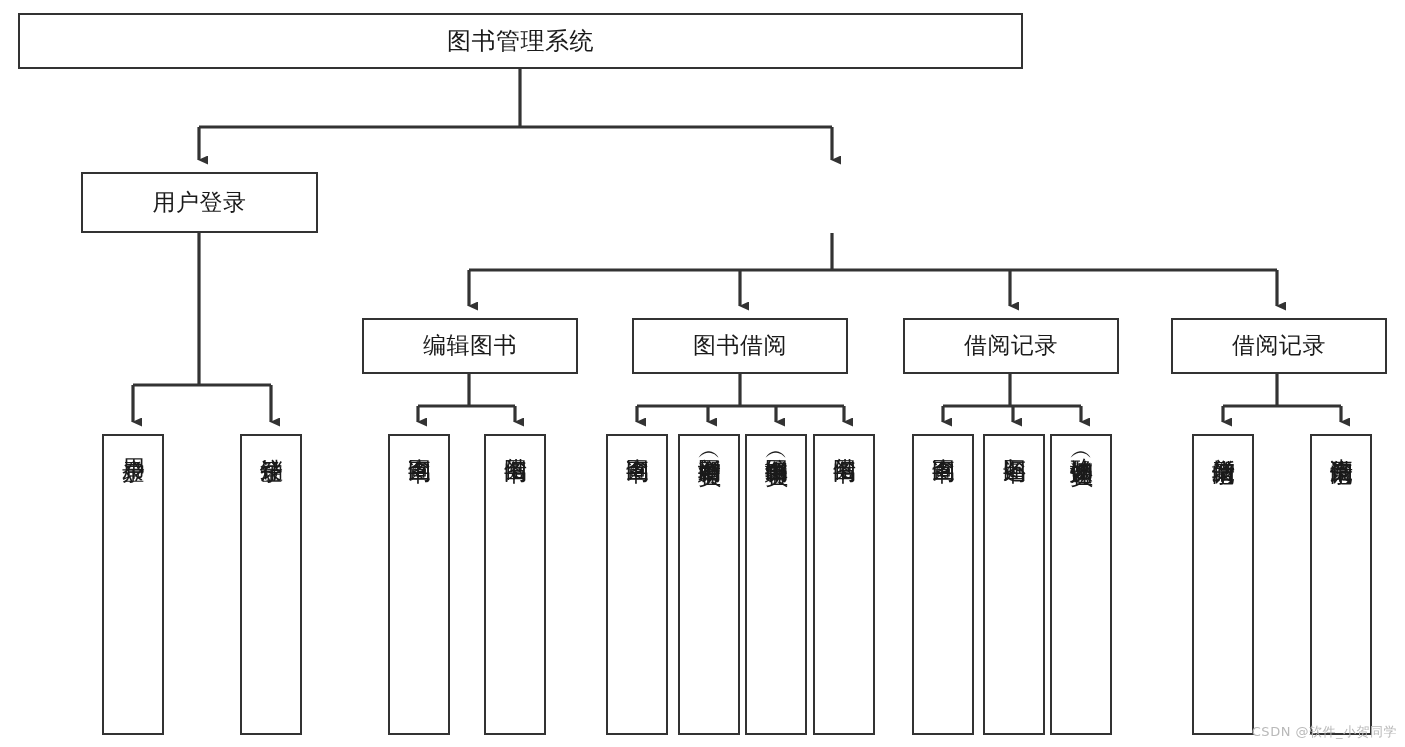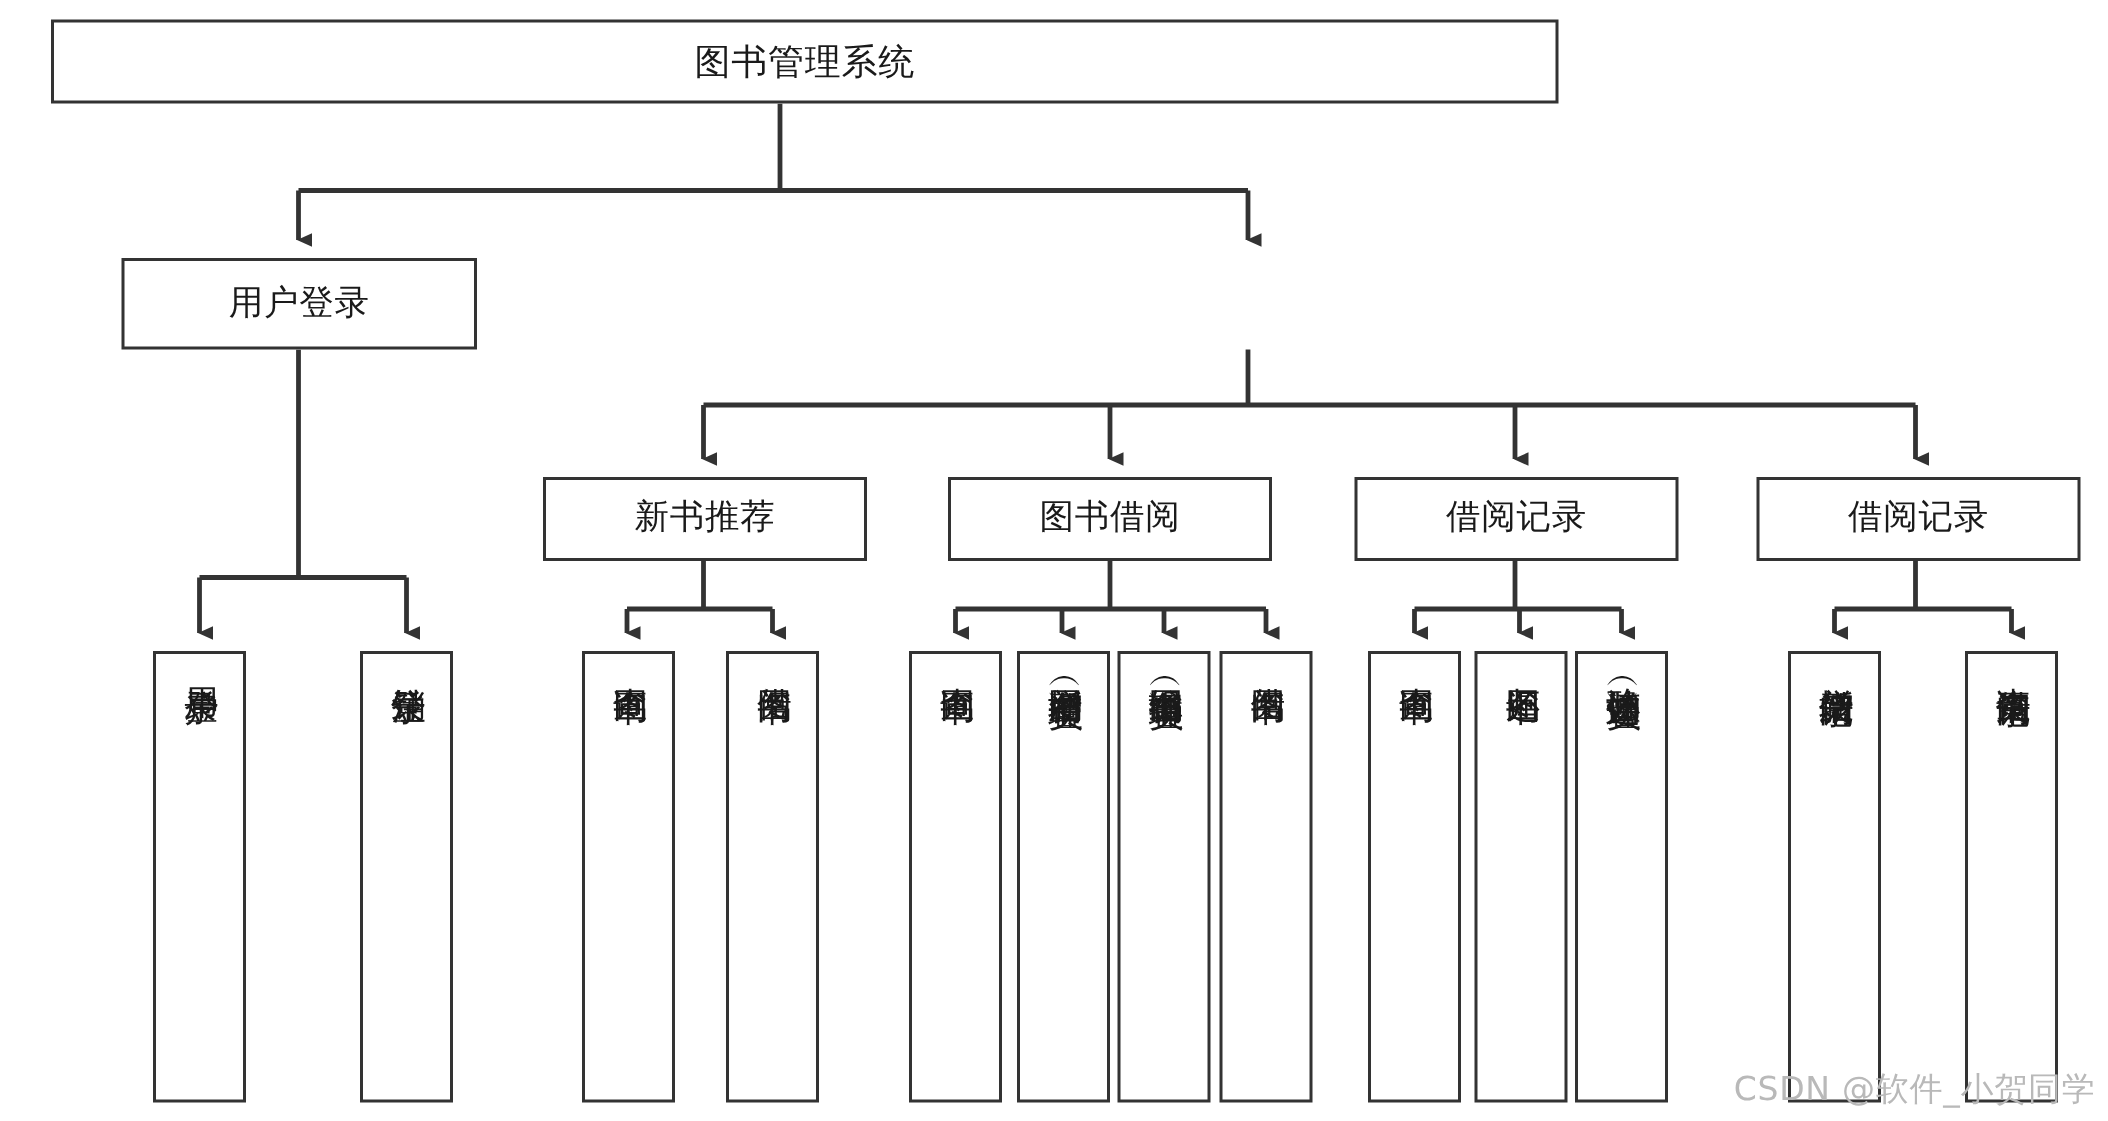--- a/index.html
+++ b/index.html
@@ -57,21 +57,21 @@
     text-orientation: upright;
     font-size: 23px;
     line-height: 1.12;
     letter-spacing: 1px;
     white-space: nowrap;
   }
   .watermark {
     position: absolute;
     right: 8px;
     bottom: 6px;
-    font-size: 22px;
+    font-size: 13px;
     color: #b9b9b9;
     letter-spacing: 0.5px;
     white-space: nowrap;
   }
 </style>
 </head>
 <body>
 
 <div id="canvas">
 
@@ -118,30 +118,30 @@
       <path d="M1013,406 L1013,422" marker-end="url(#arrow)"></path>
       <path d="M1081,406 L1081,422" marker-end="url(#arrow)"></path>
 
       <path d="M1277,374 L1277,406"></path>
       <path d="M1223,406 L1341,406"></path>
       <path d="M1223,406 L1223,422" marker-end="url(#arrow)"></path>
       <path d="M1341,406 L1341,422" marker-end="url(#arrow)"></path>
     </g>
   </svg>
 
-  <div class="node horiz root" style="left:18px; top:13px; width:1005px; height:56px;margin-left:16px;">
+  <div class="node horiz root" style="left:18px; top:13px; width:1005px; height:56px;">
     <span class="label">图书管理系统</span>
   </div>
 
   <div class="node horiz" style="left:81px; top:172px; width:237px; height:61px;">
     <span class="label">用户登录</span>
   </div>
 
   <div class="node horiz" style="left:362px; top:318px; width:216px; height:56px;">
-    <span class="label">新书推荐</span>
+    <span class="label">编辑图书</span>
   </div>
   <div class="node horiz" style="left:632px; top:318px; width:216px; height:56px;">
     <span class="label">图书借阅</span>
   </div>
   <div class="node horiz" style="left:903px; top:318px; width:216px; height:56px;">
     <span class="label">借阅记录</span>
   </div>
   <div class="node horiz" style="left:1171px; top:318px; width:216px; height:56px;">
     <span class="label">借阅记录</span>
   </div>

